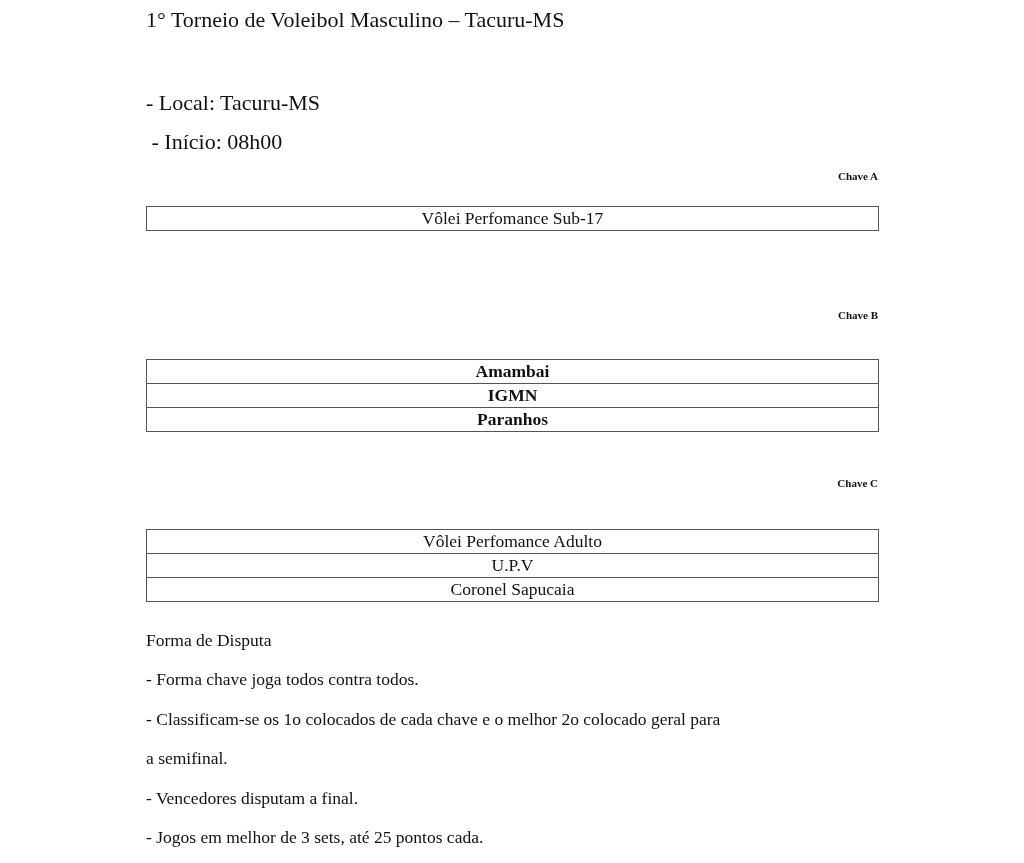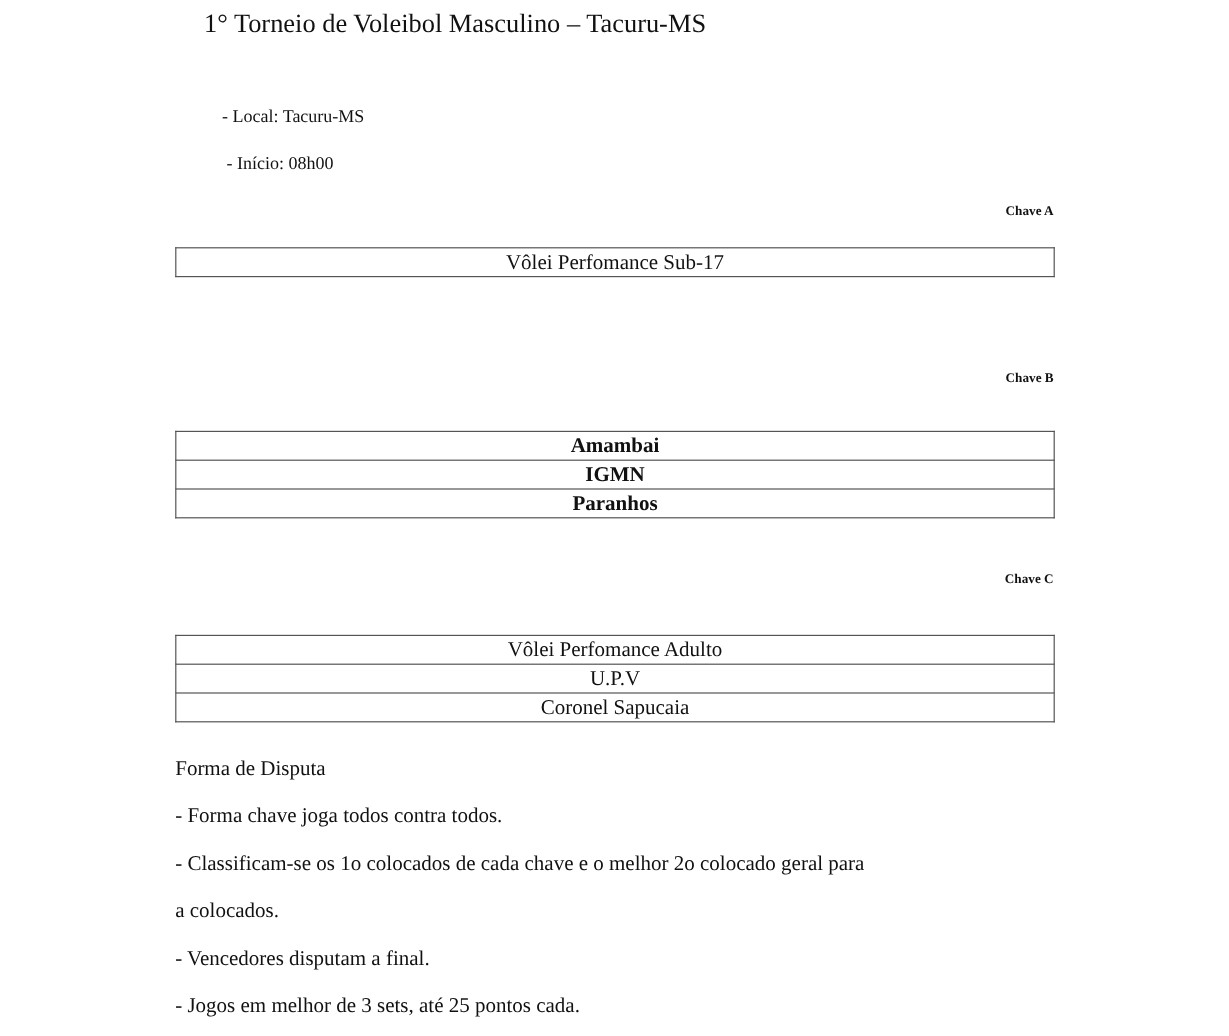--- a/index.html
+++ b/index.html
@@ -2,22 +2,22 @@
 <html><head>
 <meta charset="utf-8">
 <style>
   html, body { margin: 0; padding: 0; background: #ffffff; }
   body {
     width: 1024px; height: 863px; overflow: hidden; position: relative;
     font-family: "Liberation Serif", "DejaVu Serif", serif;
     color: #111111;
   }
   .abs { position: absolute; white-space: nowrap; }
-  .title { left: 146px; top: 7px; font-size: 22px; margin-left: 24px; }
-  .meta { font-size: 15px; margin-left: 39px; }
+  .title { left: 146px; top: 7px; font-size: 22px; }
+  .meta { font-size: 22px; }
   .heading { font-size: 11px; font-weight: bold; left: 146px; width: 732px; text-align: right; }
   table.chave {
     position: absolute; left: 146px; width: 733px;
     border-collapse: collapse;
     font-size: 17.5px;
     padding-left: 32px;
   }
   table.chave td {
     border: 1px solid #555555;
     text-align: center;
@@ -72,16 +72,16 @@
         </tr>
     <tr>
           <td>Coronel Sapucaia</td>
         </tr>
   </tbody>
     </table>
 
   <div class="abs body-text" style="top:630px;">Forma de Disputa</div>
   <div class="abs body-text" style="top:669px;">- Forma chave joga todos contra todos.</div>
   <div class="abs body-text" style="top:709px;">- Classificam-se os 1o colocados de cada chave e o melhor 2o colocado geral para</div>
-  <div class="abs body-text" style="top:748px;">a colocados.</div>
+  <div class="abs body-text" style="top:748px;">a semifinal.</div>
   <div class="abs body-text" style="top:788px;">- Vencedores disputam a final.</div>
   <div class="abs body-text" style="top:827px;">- Jogos em melhor de 3 sets, até 25 pontos cada.</div>
 </div>
 
 </body></html>

